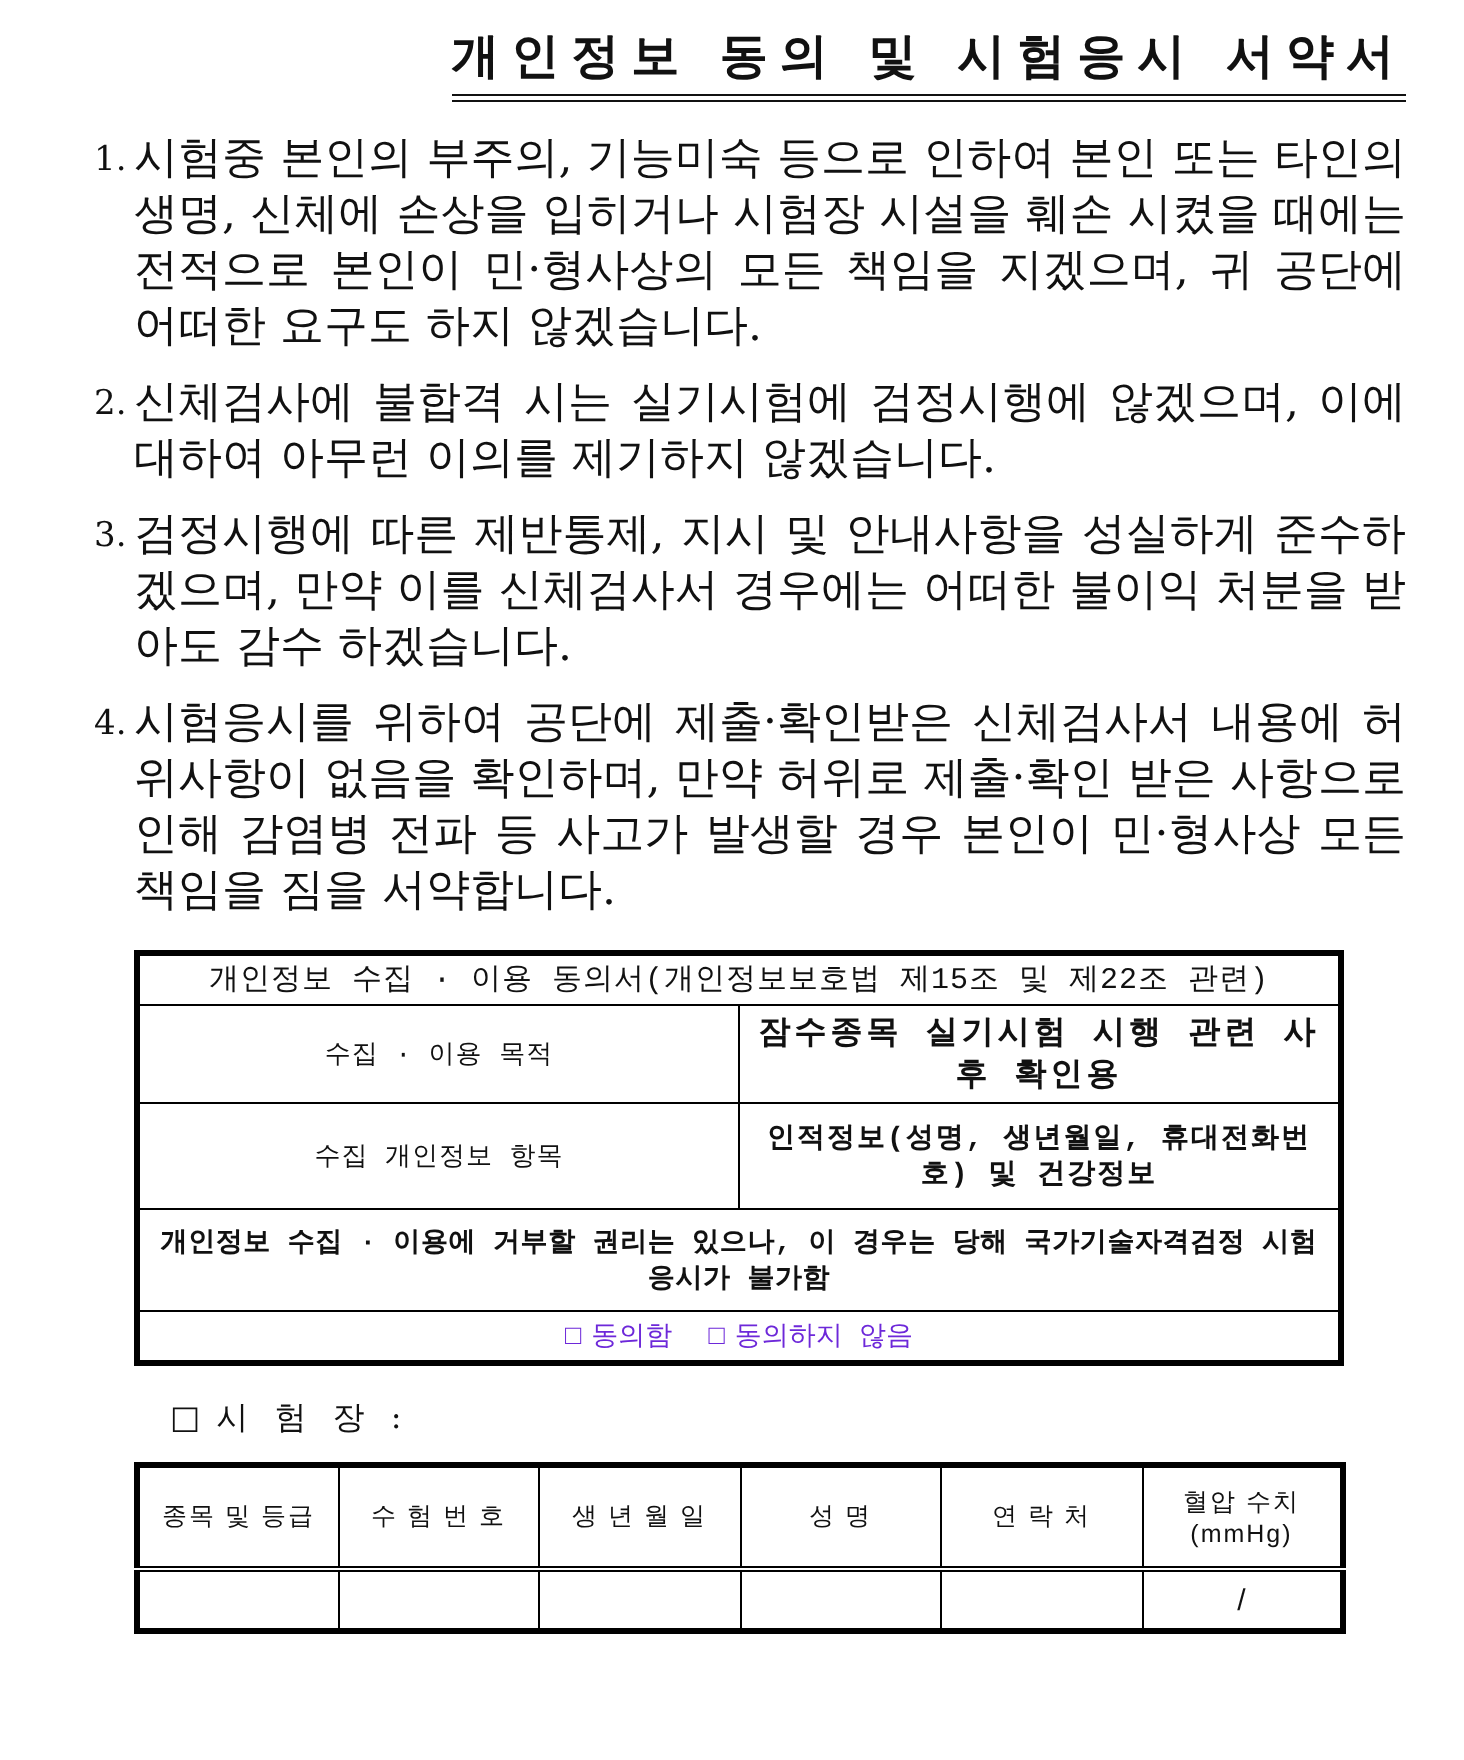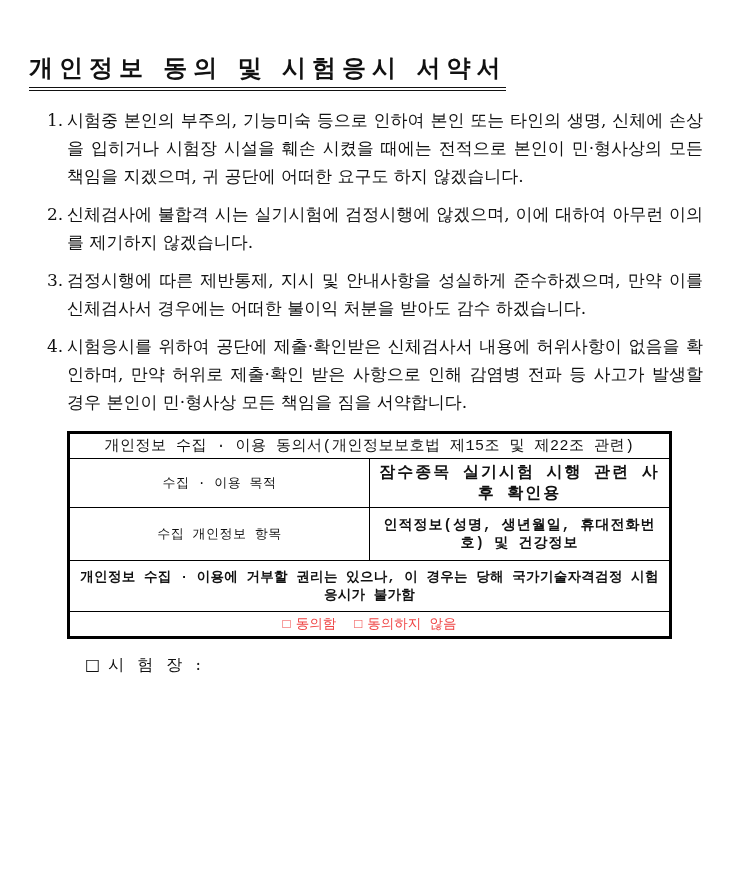--- a/index.html
+++ b/index.html
@@ -7,21 +7,21 @@
   .page {
     width:732px; height:880px;
     background:#ffffff;
     color:#111111;
     font-family:"DejaVu Serif","Liberation Serif",serif;
     padding:12px 29px 0 29px;
     overflow:hidden;
     position:relative;
   }
   
-  .title-wrap { text-align:left;margin-top:40px; }
+  .title-wrap { text-align:right; }
   .doc-title {
     display:inline-block;
     font-size:24px; font-weight:bold;
     letter-spacing:6px;
     border-bottom:4px double #111111;
     padding-bottom:3px;
   }
   
   .intro {
     margin-top:22px;
@@ -31,41 +31,41 @@
   }
   
   .pledge-list { margin:15px 0 0 18px; }
   .pledge-item { display:flex; margin-bottom:10px; }
   .pledge-num {
     flex:0 0 20px;
     font-size:17px; line-height:28px;
   }
   .pledge-text {
     flex:1;
-    font-size:17px; line-height:28px;
+    font-size:22px; line-height:28px;
     text-align:justify;
   }
   
   table { border-collapse:collapse; }
   .consent-table {
     margin:15px 0 0 38px;
     width:605px;
     border:3px solid #000;
     font-family:"Liberation Sans","DejaVu Sans",sans-serif;
     table-layout:fixed;
   }
   .consent-table td { border:1px solid #000; text-align:center; vertical-align:middle;font-family:Liberation Mono, monospace; }
   .ct-title { font-size:15px; padding:2px 0 3px 0; letter-spacing:0.5px; }
   .ct-label { width:153px; font-size:13px; letter-spacing:0.5px; padding:3px 2px; }
   .ct-value { font-weight:bold; padding:3px 2px; }
   .ct-v1 { font-size:16px; letter-spacing:2px; }
   .ct-v2 { font-size:14px; letter-spacing:1px; padding:8px 2px; }
   .ct-v3 { font-size:16px; letter-spacing:1px; padding:4px 2px; }
   .ct-notice { font-size:13.5px; font-weight:bold; padding:7px 2px; letter-spacing:0.3px; }
-  .ct-options { font-size:13.5px; color:#ef4444; padding:3px 0; }
+  .ct-options { font-size:13.5px; color:#6d28d9; padding:3px 0; }
   .ct-options .opt { margin:0 5px; }
   .ct-options .box { margin-right:5px; }
   
   .exam-site {
     margin:16px 0 0 56px;
     font-size:16px; letter-spacing:4px;
   }
   .exam-site .box { letter-spacing:0; margin-right:8px; }
   
   .exam-table {
@@ -140,14 +140,34 @@
         <span class="opt"><span class="box">□</span><span>동의하지 않음</span></span>
       </td>
     </tr>
   </tbody>
     </table>
 
   <div class="exam-site">
     <span class="box">□</span><span>시 험 장 :</span>
   </div>
 
+  <table class="exam-table">
+    <tbody>
+        <tr>
+      <th>종목 및 등급</th>
+      <th>수 험 번 호</th>
+      <th>생 년 월 일</th>
+      <th>성 명</th>
+      <th>연 락 처</th>
+      <th>혈압 수치(mmHg)</th>
+    </tr>
+    <tr>
+      <td></td>
+      <td></td>
+      <td></td>
+      <td></td>
+      <td></td>
+      <td>/</td>
+    </tr>
+  </tbody>
+    </table>
 
 </div>
 
 </body></html>

